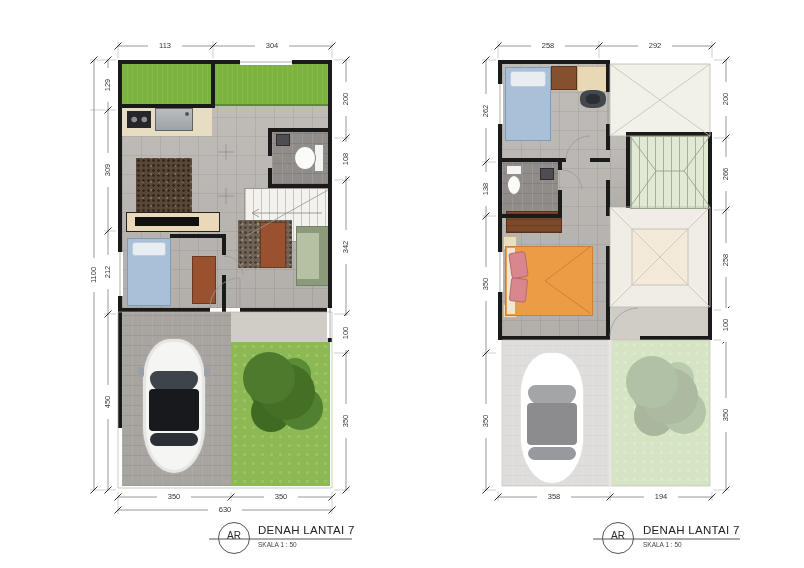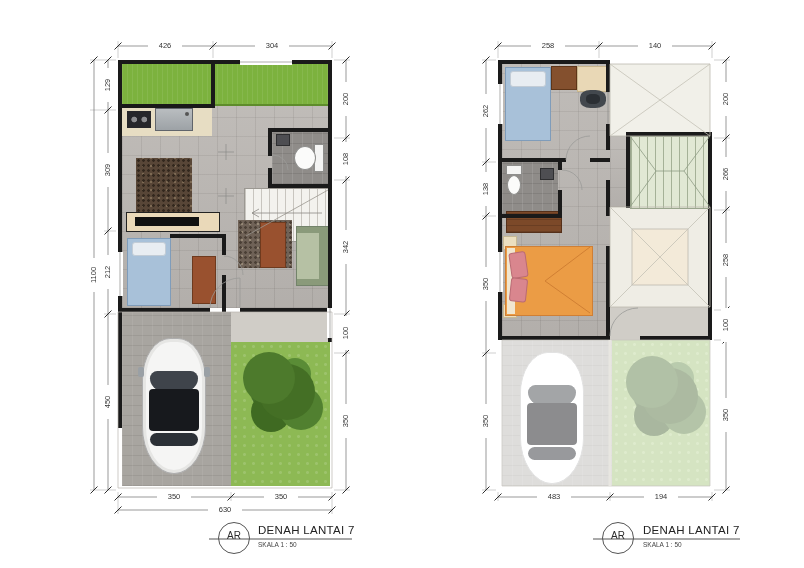--- a/index.html
+++ b/index.html
@@ -233,39 +233,39 @@
 
     <path d="M210 308A30 30 0 0 1 240 278M240 308V278M273 155A15 15 0 0 1 288 170M224 256A19 19 0 0 1 243 275M566 160A24 24 0 0 1 590 136M562 170A20 20 0 0 1 582 190M610 336A28 28 0 0 1 638 308" stroke="#9b9b98" stroke-width="0.8" fill="none"></path>
 
     <path d="M120 252V296M330 308V338M240 62H292M500 84V124M500 252V292M608 92V124" stroke="#8a8a86" stroke-width="0.7" fill="none"></path>
 
     <path d="M218 152H234M226 144V160M218 196H234M226 188V204" stroke="#8b8b88" stroke-width="0.7" fill="none"></path>
 
     <path d="M209 539H352M593 539H740" stroke="#555" stroke-width="1" fill="none"></path>
   </svg>
 
-  <div class="dim" style="left:148px;top:41px">426</div>
+  <div class="dim" style="left:148px;top:41px">113</div>
   <div class="dim" style="left:255px;top:41px">304</div>
   <div class="dim" style="left:157px;top:492px">350</div>
   <div class="dim" style="left:264px;top:492px">350</div>
   <div class="dim" style="left:208px;top:505px">630</div>
   <div class="dim v" style="left:77px;top:270px">1100</div>
   <div class="dim v" style="left:91px;top:80px">129</div>
   <div class="dim v" style="left:91px;top:165px">309</div>
   <div class="dim v" style="left:91px;top:267px">212</div>
   <div class="dim v" style="left:91px;top:397px">450</div>
   <div class="dim v" style="left:329px;top:94px">200</div>
   <div class="dim v" style="left:329px;top:154px">108</div>
   <div class="dim v" style="left:329px;top:242px">342</div>
   <div class="dim v" style="left:329px;top:328px">100</div>
   <div class="dim v" style="left:329px;top:416px">350</div>
 
   <div class="dim" style="left:531px;top:41px">258</div>
-  <div class="dim" style="left:638px;top:41px">140</div>
-  <div class="dim" style="left:537px;top:492px">483</div>
+  <div class="dim" style="left:638px;top:41px">292</div>
+  <div class="dim" style="left:537px;top:492px">358</div>
   <div class="dim" style="left:644px;top:492px">194</div>
   <div class="dim v" style="left:469px;top:106px">262</div>
   <div class="dim v" style="left:469px;top:184px">138</div>
   <div class="dim v" style="left:469px;top:279px">350</div>
   <div class="dim v" style="left:469px;top:416px">350</div>
   <div class="dim v" style="left:709px;top:94px">200</div>
   <div class="dim v" style="left:709px;top:169px">266</div>
   <div class="dim v" style="left:709px;top:255px">258</div>
   <div class="dim v" style="left:709px;top:320px">100</div>
   <div class="dim v" style="left:709px;top:410px">350</div>

